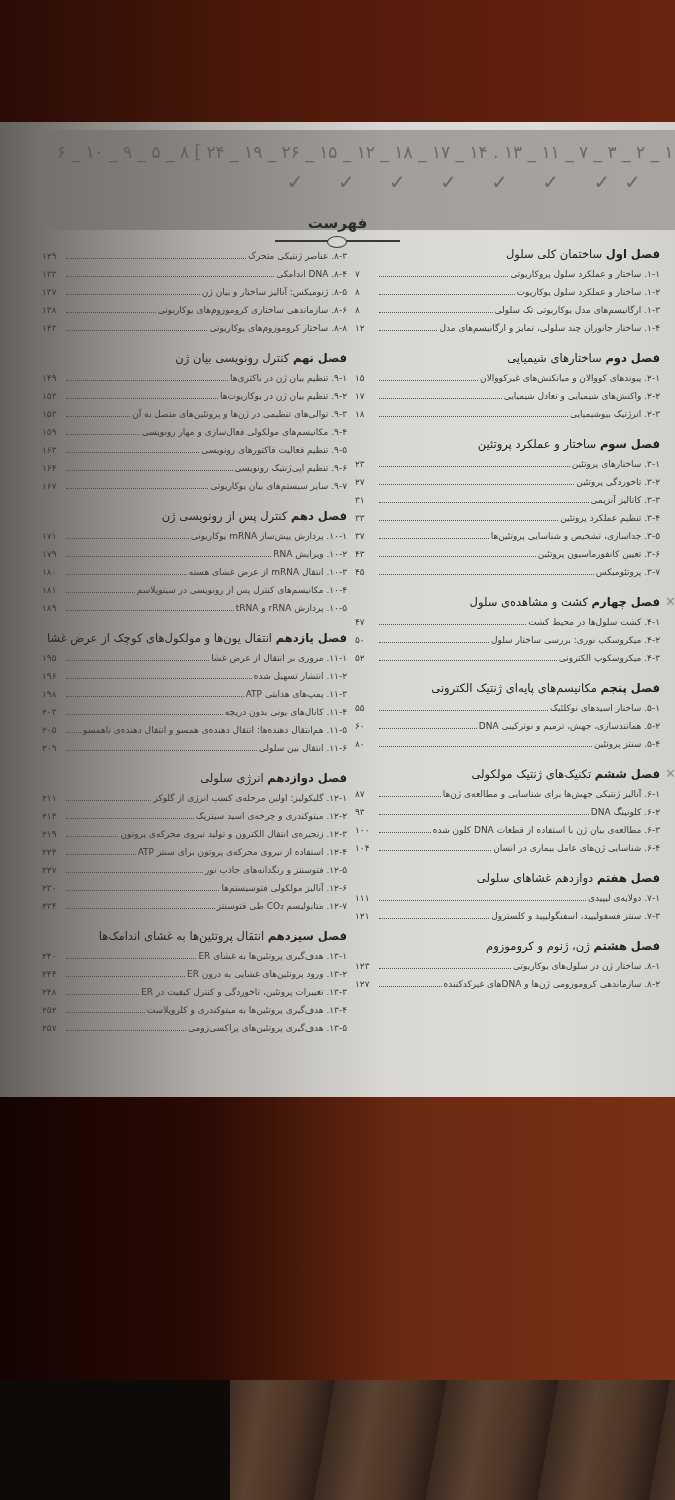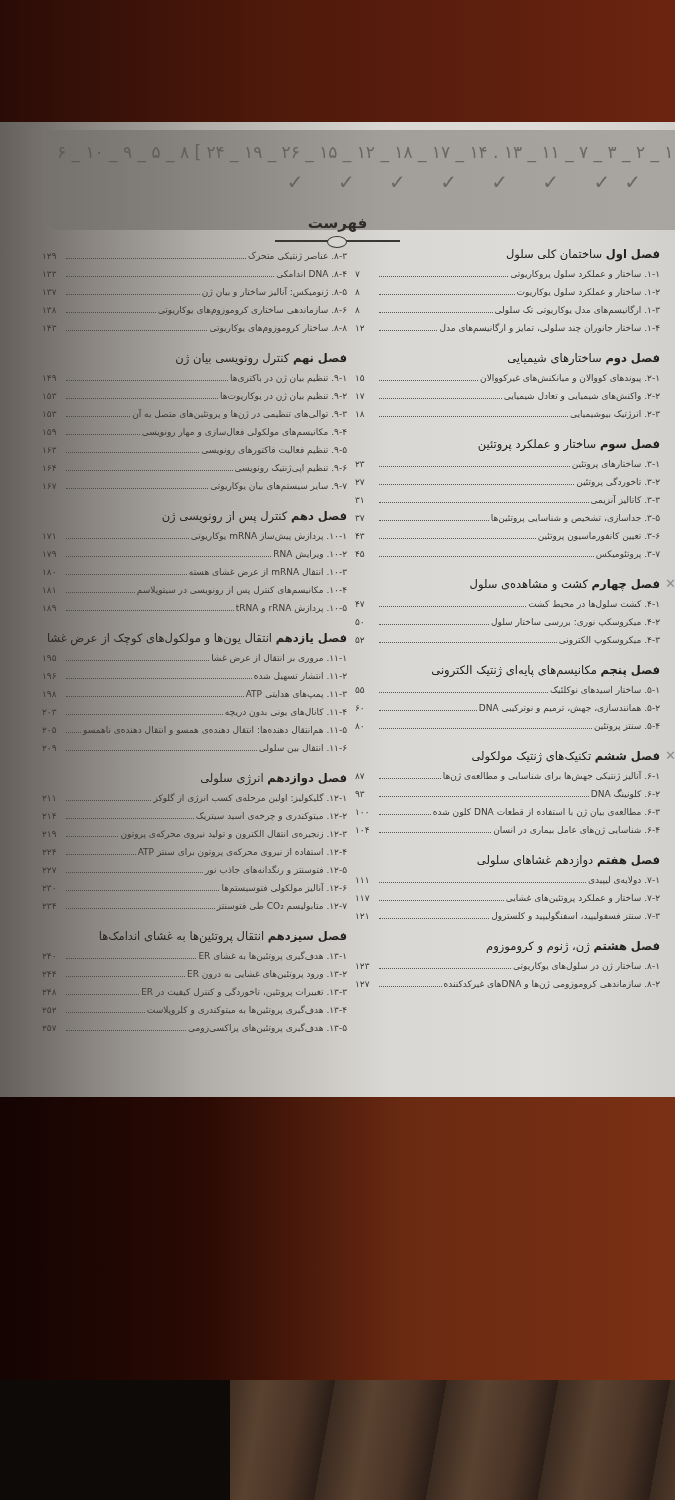--- a/index.html
+++ b/index.html
@@ -157,20 +157,25 @@
           <span class="label">۳-۲. تاخوردگی پروتئین</span>
           <span class="dots"></span>
           <span class="num">۲۷</span>
         </div>
         <div class="entry">
           <span class="label">۳-۳. کاتالیز آنزیمی</span>
           <span class="dots"></span>
           <span class="num">۳۱</span>
         </div>
         <div class="entry">
+          <span class="label">۳-۴. تنظیم عملکرد پروتئین</span>
+          <span class="dots"></span>
+          <span class="num">۳۳</span>
+        </div>
+        <div class="entry">
           <span class="label">۳-۵. جداسازی، تشخیص و شناسایی پروتئین‌ها</span>
           <span class="dots"></span>
           <span class="num">۳۷</span>
         </div>
         <div class="entry">
           <span class="label">۳-۶. تعیین کانفورماسیون پروتئین</span>
           <span class="dots"></span>
           <span class="num">۴۳</span>
         </div>
         <div class="entry">
@@ -237,25 +242,20 @@
           <span class="dots"></span>
           <span class="num">۱۰۴</span>
         </div>
       </div>
       <div class="chapter">
         <div class="chapter-title"><b>فصل هفتم</b> <span>دوازدهم غشاهای سلولی</span></div>
         <div class="entry">
           <span class="label">۷-۱. دولایه‌ی لیپیدی</span>
           <span class="dots"></span>
           <span class="num">۱۱۱</span>
-        </div>
-        <div class="entry">
-          <span class="label">۷-۲. ساختار و عملکرد پروتئین‌های غشایی</span>
-          <span class="dots"></span>
-          <span class="num">۱۱۷</span>
         </div>
         <div class="entry">
           <span class="label">۷-۳. سنتز فسفولیپید، اسفنگولیپید و کلسترول</span>
           <span class="dots"></span>
           <span class="num">۱۲۱</span>
         </div>
       </div>
       <div class="chapter">
         <div class="chapter-title"><b>فصل هشتم</b> <span>ژن، ژنوم و کروموزوم</span></div>
         <div class="entry">

